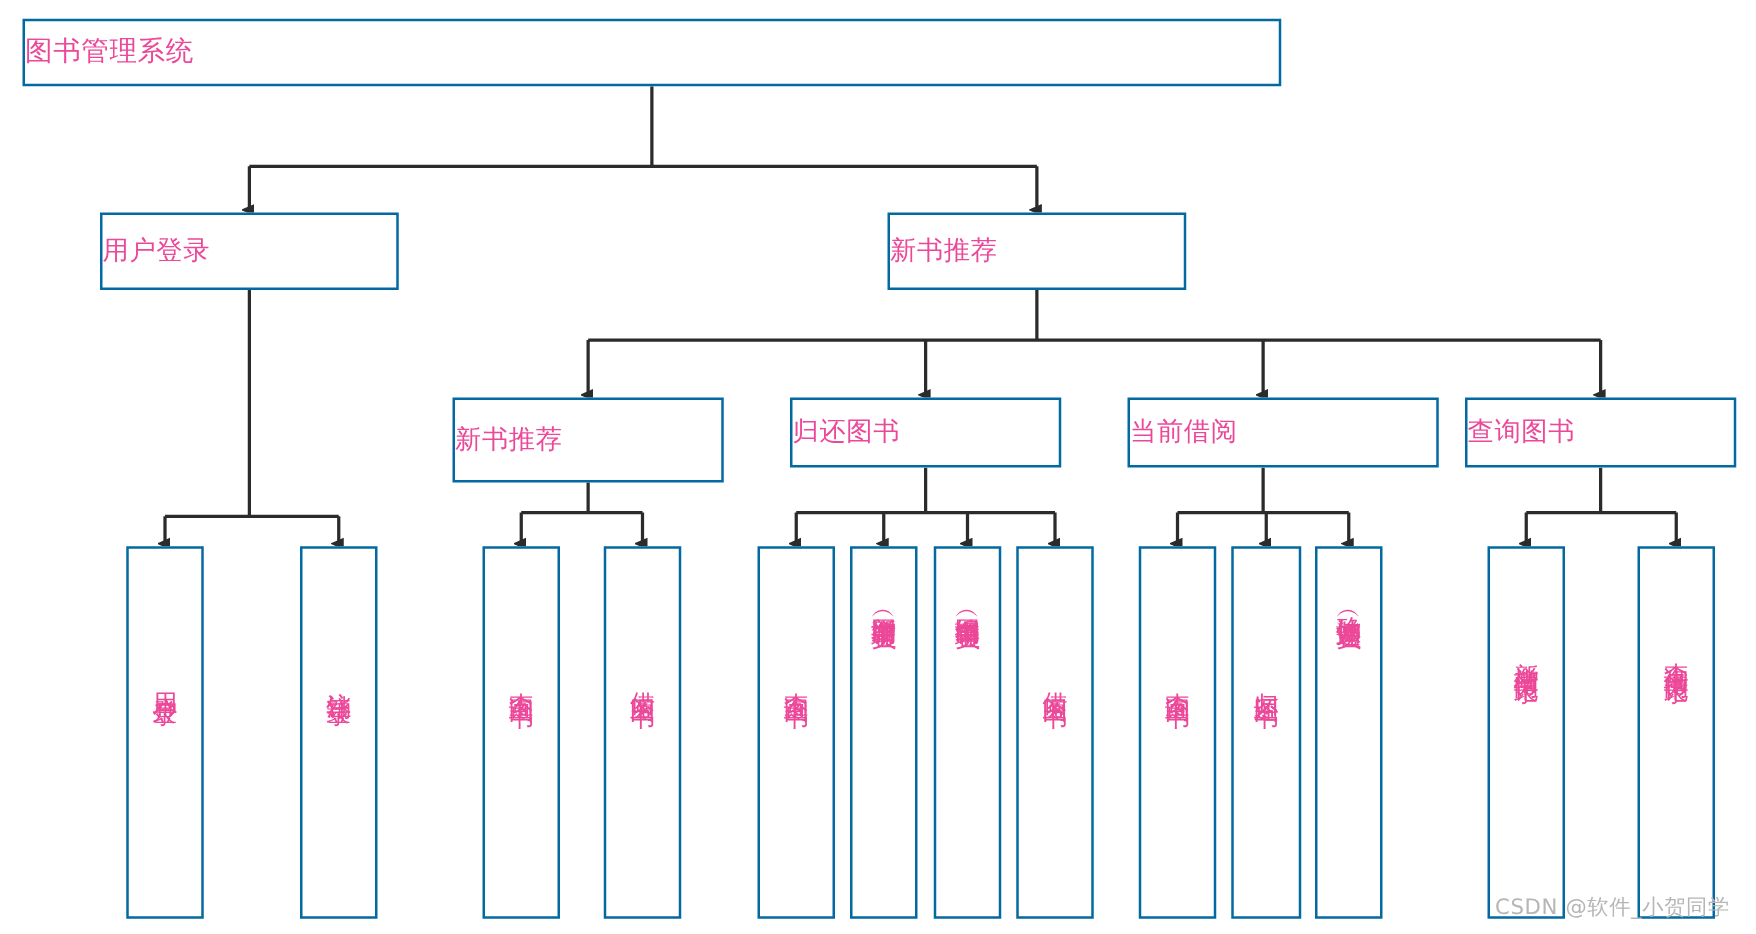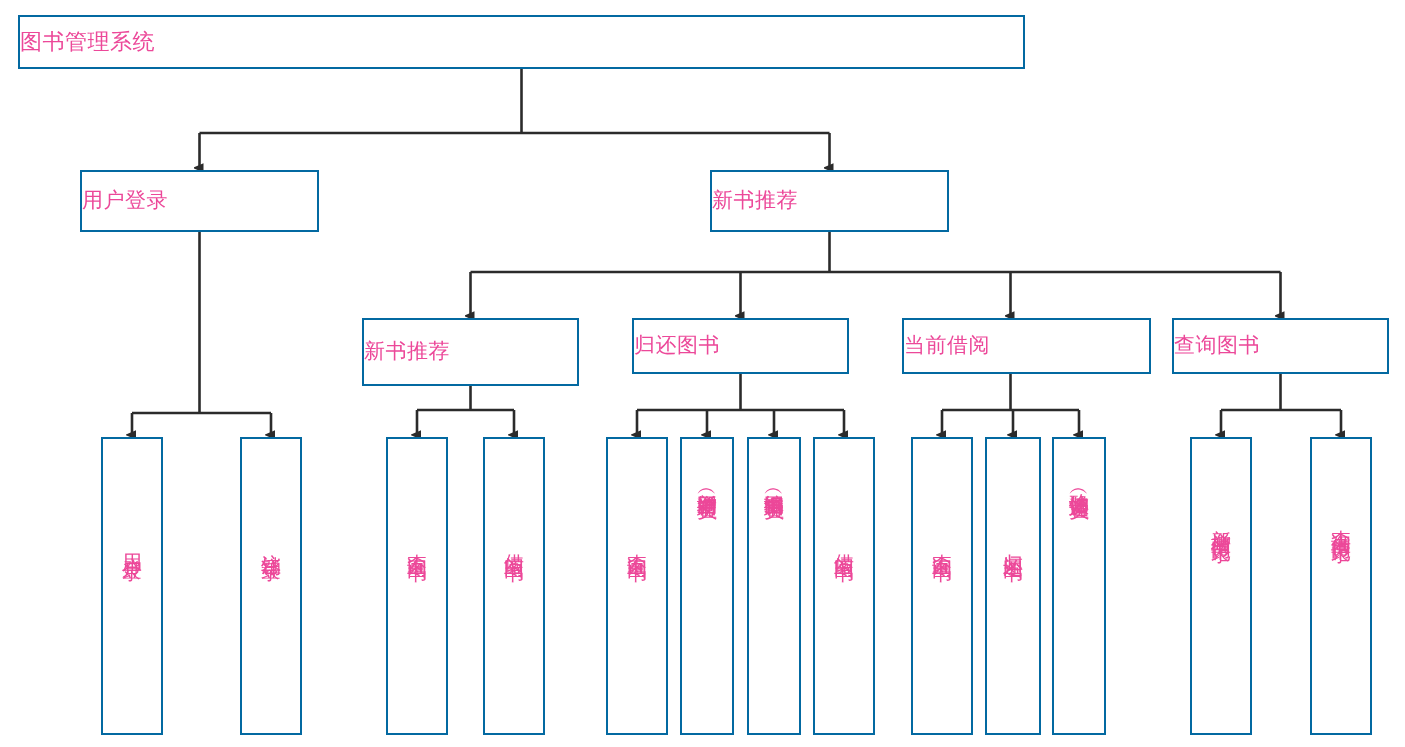--- a/index.html
+++ b/index.html
@@ -172,13 +172,14 @@
         <span class="lbl" style="font-size: 20px; letter-spacing: 1px;">确认归还（管理员）</span>
       </div>
       <div class="node vert" style="left: 1190px; top: 437px; width: 62px; height: 298px; padding-top: 75px; align-items: flex-start;">
         <span class="lbl" style="font-size: 20px; letter-spacing: 3px;">新增借阅记录</span>
       </div>
       <div class="node vert" style="left: 1310px; top: 437px; width: 62px; height: 298px; padding-top: 75px; align-items: flex-start;">
         <span class="lbl" style="font-size: 20px; letter-spacing: 3px;">查询借阅记录</span>
       </div>
     </div>
 
+  <div class="watermark" style="left: 1196px; top: 714px;">CSDN @软件_小贺同学</div>
 </div>
 
 </body></html>

